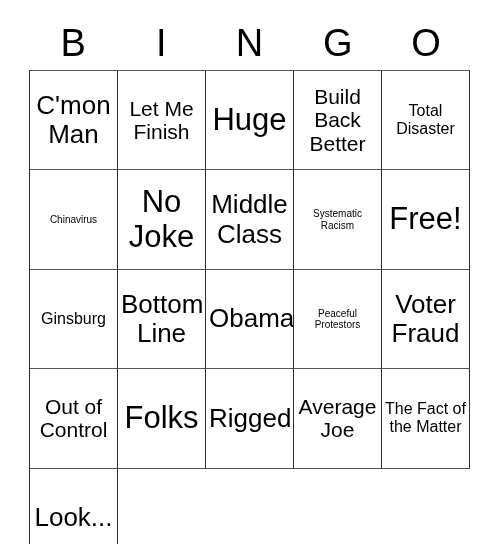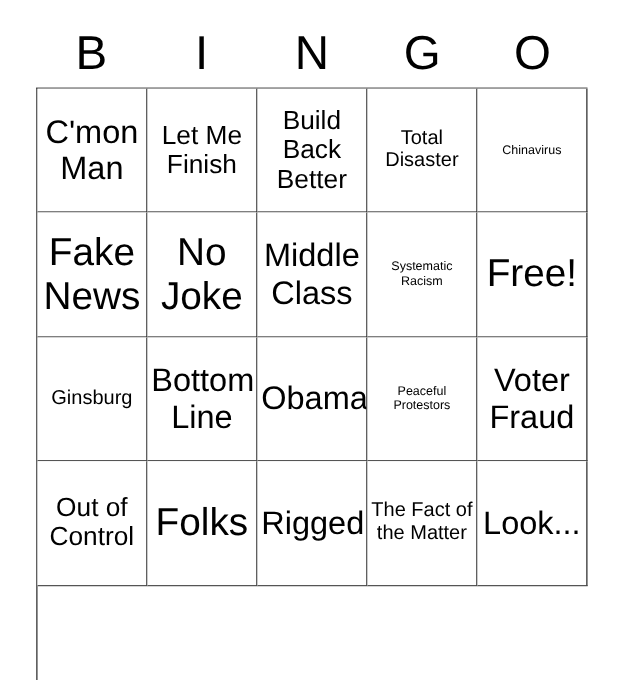--- a/index.html
+++ b/index.html
@@ -92,32 +92,32 @@
   </div>
 
   <div id="grid">
 
     <div class="cell sz-lg">
         <span class="cell-text">C'mon Man</span>
       </div>
     <div class="cell sz-md">
         <span class="cell-text">Let Me Finish</span>
       </div>
+    <div class="cell sz-xl">
+        <span class="cell-text">Huge</span>
+      </div>
     <div class="cell sz-md">
         <span class="cell-text">Build Back Better</span>
       </div>
     <div class="cell sz-sm">
         <span class="cell-text">Total Disaster</span>
       </div>
 
     <div class="cell sz-xs">
         <span class="cell-text">Chinavirus</span>
-      </div>
-    <div class="cell sz-xl">
-        <span class="cell-text">Fake News</span>
       </div>
     <div class="cell sz-xl">
         <span class="cell-text">No Joke</span>
       </div>
 
     <div class="cell sz-lg">
         <span class="cell-text">Middle Class</span>
       </div>
     <div class="cell sz-xs">
         <span class="cell-text">Systematic Racism</span>
@@ -144,20 +144,23 @@
     <div class="cell sz-md">
         <span class="cell-text">Out of Control</span>
       </div>
     <div class="cell sz-xl">
         <span class="cell-text">Folks</span>
       </div>
 
     <div class="cell sz-lg">
         <span class="cell-text">Rigged</span>
       </div>
+    <div class="cell sz-md">
+        <span class="cell-text">Average Joe</span>
+      </div>
     <div class="cell sz-sm">
         <span class="cell-text">The Fact of the Matter</span>
       </div>
     <div class="cell sz-lg">
         <span class="cell-text">Look...</span>
       </div>
 
   </div>
 </div>
 

